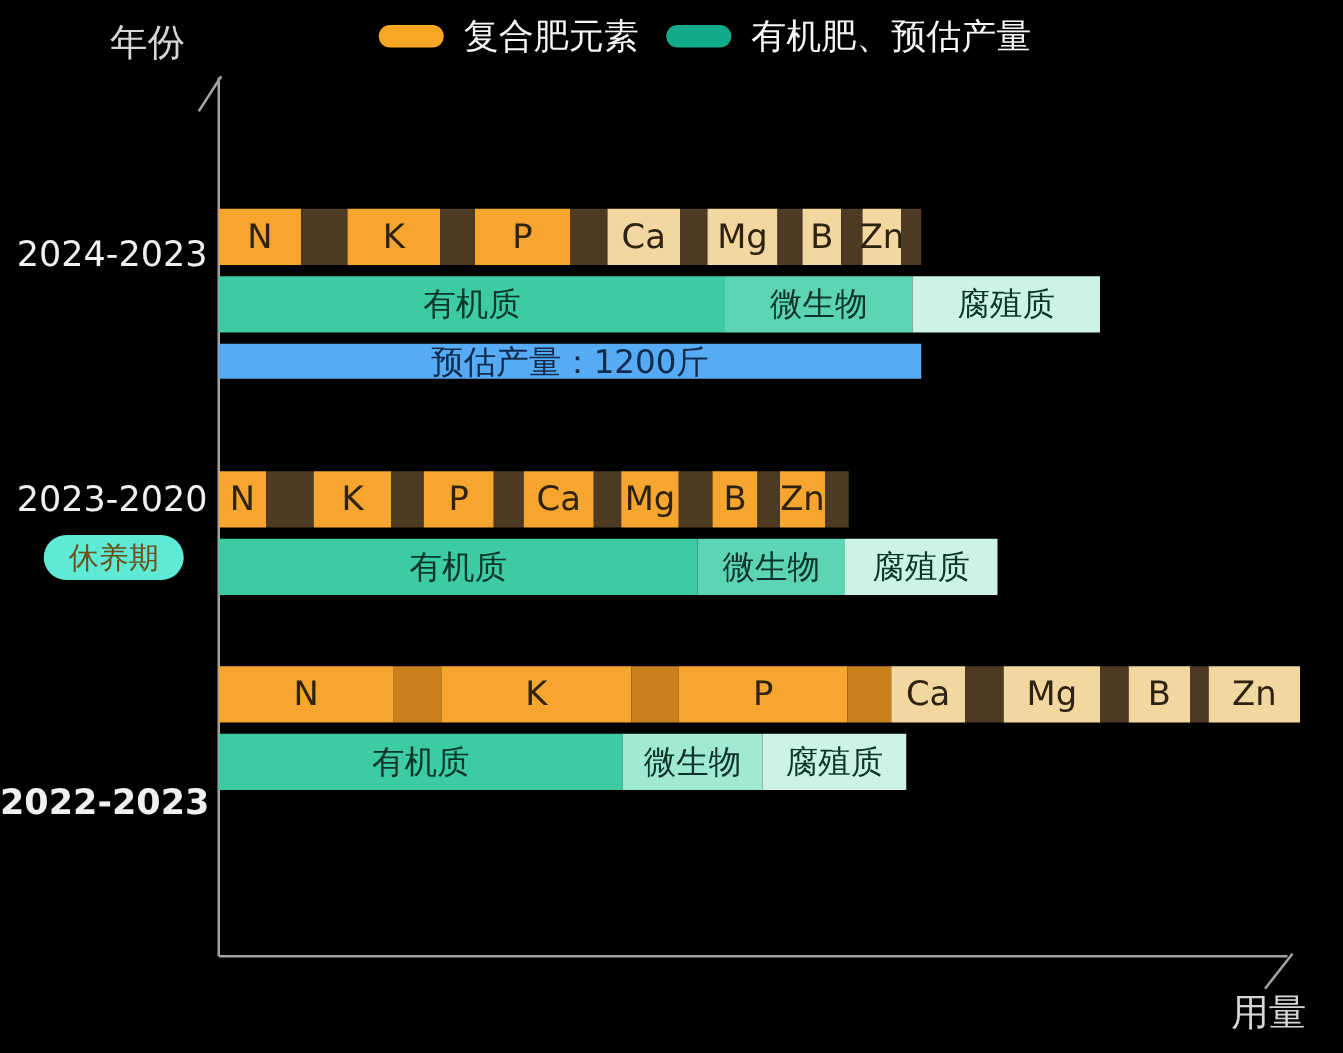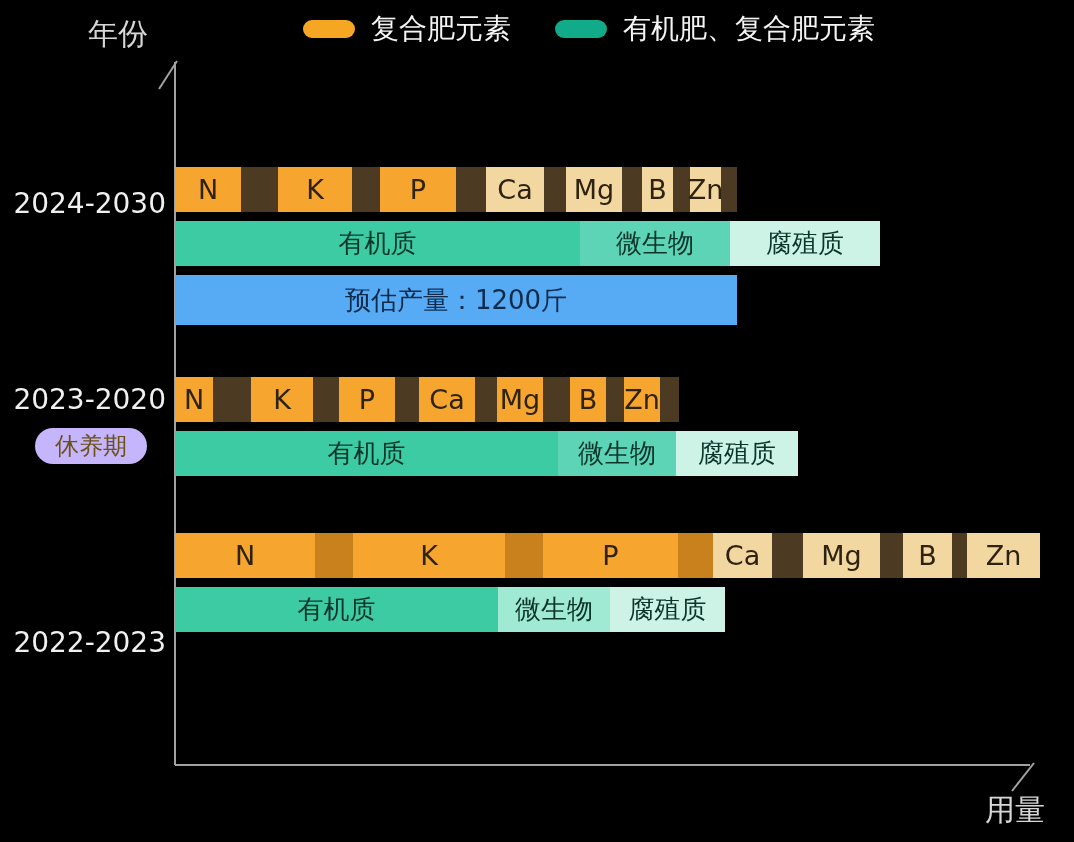--- a/index.html
+++ b/index.html
@@ -12,21 +12,21 @@
   }
   #stage { position:absolute; inset:0; width:1074px; height:842px; background:#000; }
   #axes { position:absolute; left:0; top:0; pointer-events:none; }
 
   .axis-title { position:absolute; font-size:30px; color:#D6D6D6; white-space:nowrap; }
   #y-axis-title { left:88px; top:14px; }
   #x-axis-title { left:985px; top:790px; }
 
   #legend {
     position:absolute; left:303px; top:10px;
-    display:flex; align-items:center; gap:44px;
+    display:flex; align-items:center; gap:22px;
   }
   .legend-item { display:flex; align-items:center; gap:16px; }
   .swatch { width:52px; height:18px; border-radius:9px; display:inline-block; }
   .legend-label { color:#F5F5F5; font-size:28px; white-space:nowrap; }
 
   .year-label {
     position:absolute; left:0; width:166px; text-align:right;
     transform:translateY(-50%);
     color:#F0F0F0; font-size:28px; white-space:nowrap;
   }
@@ -62,25 +62,25 @@
 
   <div class="axis-title" id="x-axis-title">用量</div>
 
   <div id="legend">
       <div class="legend-item">
         <span class="swatch" style="background: rgb(245, 166, 35);"></span>
         <span class="legend-label">复合肥元素</span>
       </div>
       <div class="legend-item">
         <span class="swatch" style="background: rgb(18, 171, 138);"></span>
-        <span class="legend-label">有机肥、复合肥元素</span>
+        <span class="legend-label">有机肥、预估产量</span>
       </div>
     </div>
 
-<div class="year-label" style="top: 203px;">2024-2030</div>
+<div class="year-label" style="top: 203px;">2024-2023</div>
     <div class="bar fertilizer" style="left: 175px; top: 167px; height: 45px;">
       <div class="seg fertilizer-seg" style="width: 66px; background: rgb(246, 165, 47);">N</div>
       <div class="seg fertilizer-seg" style="width: 37px; background: rgb(76, 58, 34);"></div>
       <div class="seg fertilizer-seg" style="width: 74px; background: rgb(246, 165, 47);">K</div>
       <div class="seg fertilizer-seg" style="width: 28px; background: rgb(76, 58, 34);"></div>
       <div class="seg fertilizer-seg" style="width: 76px; background: rgb(246, 165, 47);">P</div>
       <div class="seg fertilizer-seg" style="width: 30px; background: rgb(76, 58, 34);"></div>
       <div class="seg fertilizer-seg" style="width: 58px; background: rgb(242, 215, 160);">Ca</div>
       <div class="seg fertilizer-seg" style="width: 22px; background: rgb(76, 58, 34);"></div>
       <div class="seg fertilizer-seg" style="width: 56px; background: rgb(242, 215, 160);">Mg</div>
@@ -88,25 +88,25 @@
       <div class="seg fertilizer-seg" style="width: 31px; background: rgb(242, 215, 160);">B</div>
       <div class="seg fertilizer-seg" style="width: 17px; background: rgb(76, 58, 34);"></div>
       <div class="seg fertilizer-seg" style="width: 31px; background: rgb(242, 215, 160);">Zn</div>
       <div class="seg fertilizer-seg" style="width: 16px; background: rgb(76, 58, 34);"></div>
     </div>
     <div class="bar organic" style="left: 175px; top: 221px; height: 45px;">
       <div class="seg organic-seg" style="width: 405px; background: rgb(61, 203, 164);">有机质</div>
       <div class="seg organic-seg" style="width: 150px; background: rgb(94, 212, 182);">微生物</div>
       <div class="seg organic-seg" style="width: 150px; background: rgb(205, 243, 231);">腐殖质</div>
     </div>
-    <div class="bar yield" style="left: 175px; top: 275px; height: 50px; width: 562px; background: rgb(87, 171, 245);">
+    <div class="bar yield" style="left: 175px; top: 275px; height: 28px; width: 562px; background: rgb(87, 171, 245);">
       <span class="yield-text">预估产量：1200斤</span>
     </div>
     <div class="year-label" style="top: 399px;">2023-2020</div>
-    <div class="badge" style="left: 35px; top: 428px; width: 112px; height: 36px; background: #c4b5fd; color: rgb(107, 81, 24);">休养期</div>
+    <div class="badge" style="left: 35px; top: 428px; width: 112px; height: 36px; background: #5eead4; color: rgb(107, 81, 24);">休养期</div>
     <div class="bar fertilizer" style="left: 175px; top: 377px; height: 45px;">
       <div class="seg fertilizer-seg" style="width: 38px; background: rgb(246, 165, 47);">N</div>
       <div class="seg fertilizer-seg" style="width: 38px; background: rgb(76, 58, 34);"></div>
       <div class="seg fertilizer-seg" style="width: 62px; background: rgb(246, 165, 47);">K</div>
       <div class="seg fertilizer-seg" style="width: 26px; background: rgb(76, 58, 34);"></div>
       <div class="seg fertilizer-seg" style="width: 56px; background: rgb(246, 165, 47);">P</div>
       <div class="seg fertilizer-seg" style="width: 24px; background: rgb(76, 58, 34);"></div>
       <div class="seg fertilizer-seg" style="width: 56px; background: rgb(246, 165, 47);">Ca</div>
       <div class="seg fertilizer-seg" style="width: 22px; background: rgb(76, 58, 34);"></div>
       <div class="seg fertilizer-seg" style="width: 46px; background: rgb(246, 165, 47);">Mg</div>
@@ -114,21 +114,21 @@
       <div class="seg fertilizer-seg" style="width: 36px; background: rgb(246, 165, 47);">B</div>
       <div class="seg fertilizer-seg" style="width: 18px; background: rgb(76, 58, 34);"></div>
       <div class="seg fertilizer-seg" style="width: 36px; background: rgb(246, 165, 47);">Zn</div>
       <div class="seg fertilizer-seg" style="width: 19px; background: rgb(76, 58, 34);"></div>
     </div>
     <div class="bar organic" style="left: 175px; top: 431px; height: 45px;">
       <div class="seg organic-seg" style="width: 383px; background: rgb(61, 203, 164);">有机质</div>
       <div class="seg organic-seg" style="width: 118px; background: rgb(94, 212, 182);">微生物</div>
       <div class="seg organic-seg" style="width: 122px; background: rgb(205, 243, 231);">腐殖质</div>
     </div>
-    <div class="year-label" style="top: 642px;">2022-2023</div>
+    <div class="year-label" style="top: 642px; font-weight: bold;">2022-2023</div>
     <div class="bar fertilizer" style="left: 175px; top: 533px; height: 45px;">
       <div class="seg fertilizer-seg" style="width: 140px; background: rgb(246, 165, 47);">N</div>
       <div class="seg fertilizer-seg" style="width: 38px; background: rgb(201, 129, 30);"></div>
       <div class="seg fertilizer-seg" style="width: 152px; background: rgb(246, 165, 47);">K</div>
       <div class="seg fertilizer-seg" style="width: 38px; background: rgb(201, 129, 30);"></div>
       <div class="seg fertilizer-seg" style="width: 135px; background: rgb(246, 165, 47);">P</div>
       <div class="seg fertilizer-seg" style="width: 35px; background: rgb(201, 129, 30);"></div>
       <div class="seg fertilizer-seg" style="width: 59px; background: rgb(242, 215, 160);">Ca</div>
       <div class="seg fertilizer-seg" style="width: 31px; background: rgb(76, 58, 34);"></div>
       <div class="seg fertilizer-seg" style="width: 77px; background: rgb(242, 215, 160);">Mg</div>

